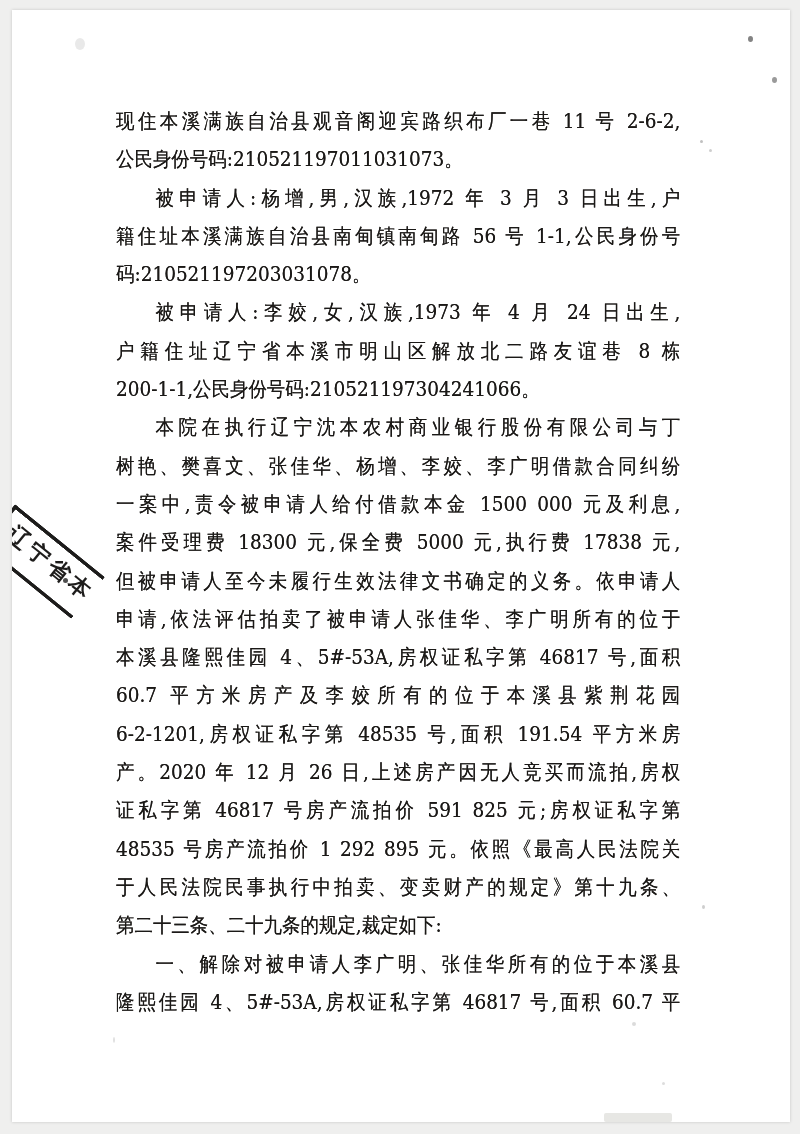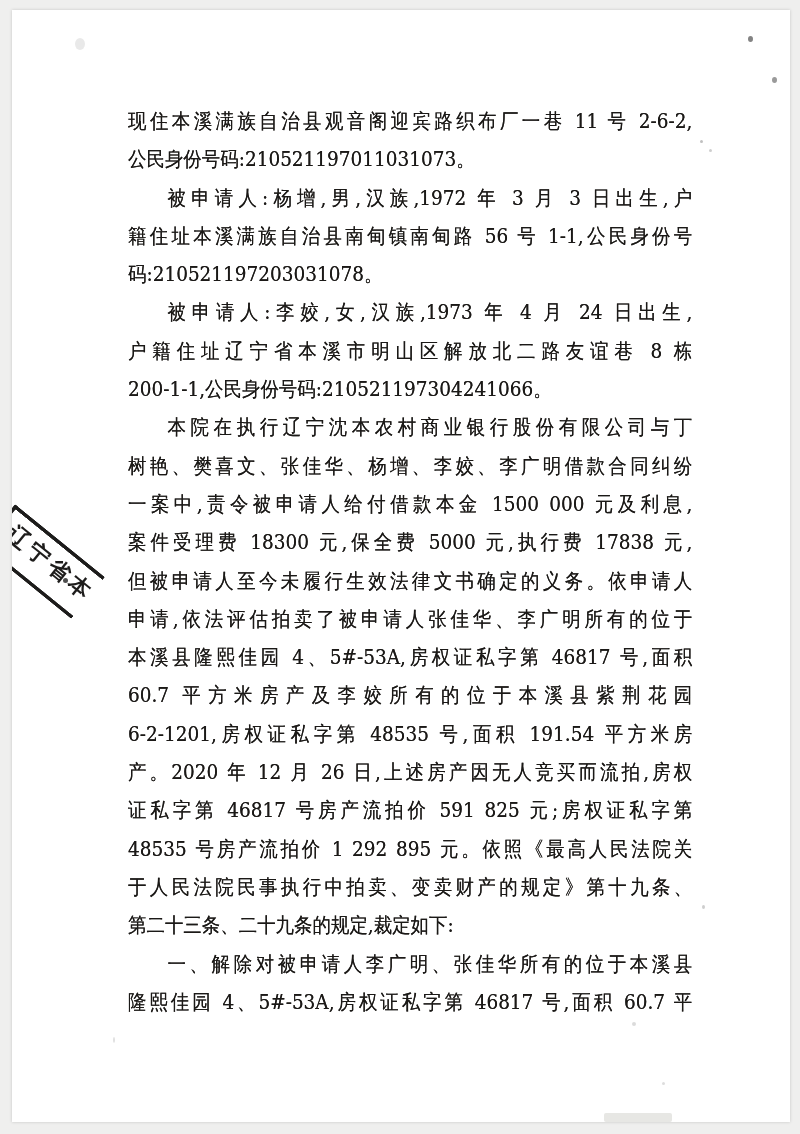--- a/index.html
+++ b/index.html
@@ -22,21 +22,21 @@
     left: 12px;
     top: 10px;
     right: 10px;
     bottom: 12px;
     background: #ffffff;
     box-shadow: 0 0 3px rgba(0,0,0,0.18);
     overflow: hidden;
   }
   .text-block {
     position: absolute;
-    left: 116px;
+    left: 104px;
     top: 92px;
     width: 568px;
   }
   .line {
     font-size: 20.5px;
     line-height: 38.3px;
     height: 38.3px;
     width: 627px;
     transform: scaleX(0.9);
     transform-origin: 0 0;

